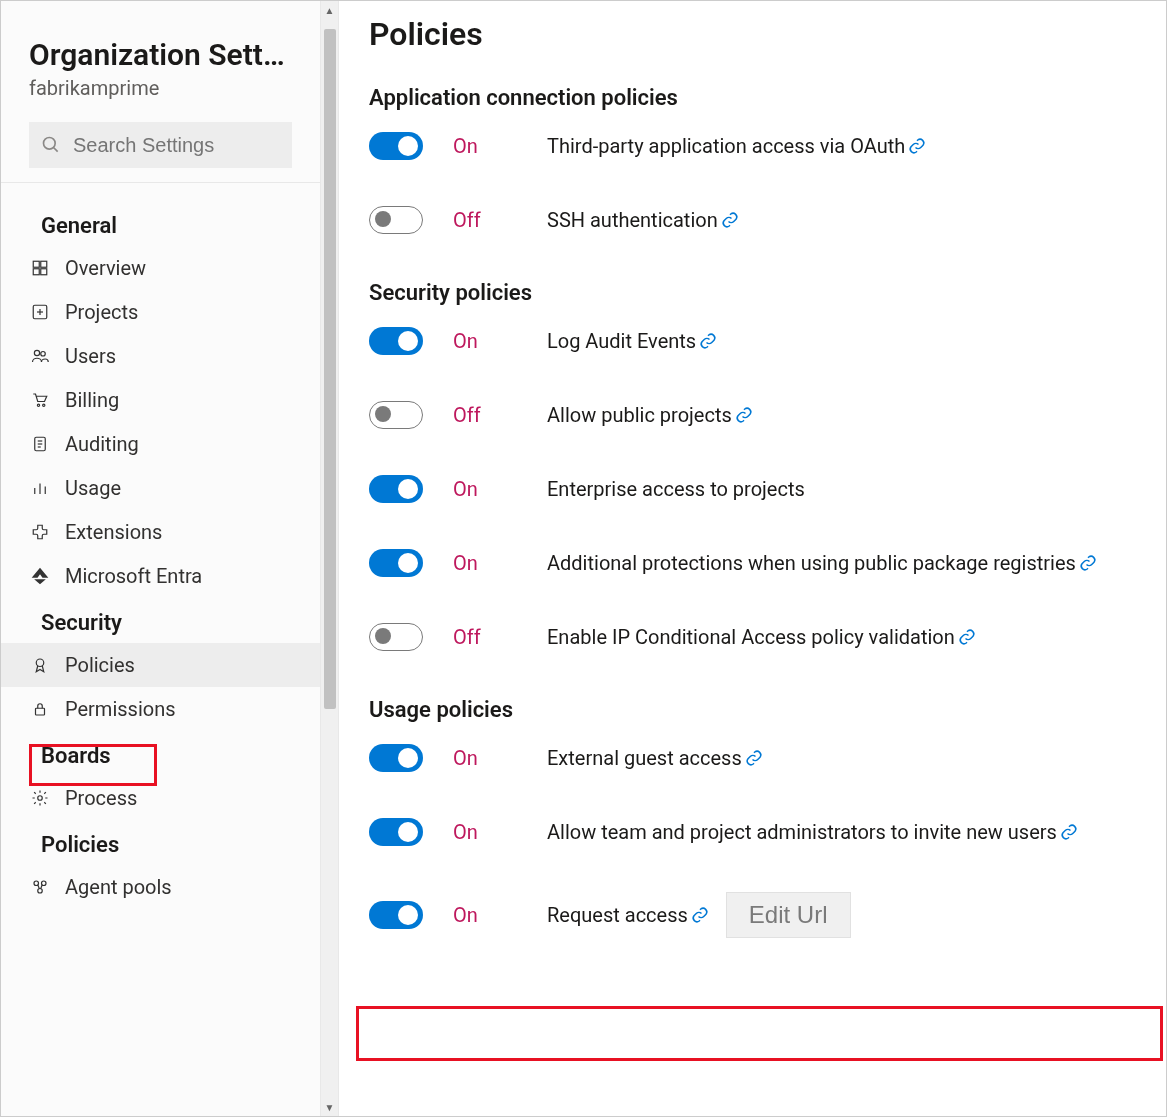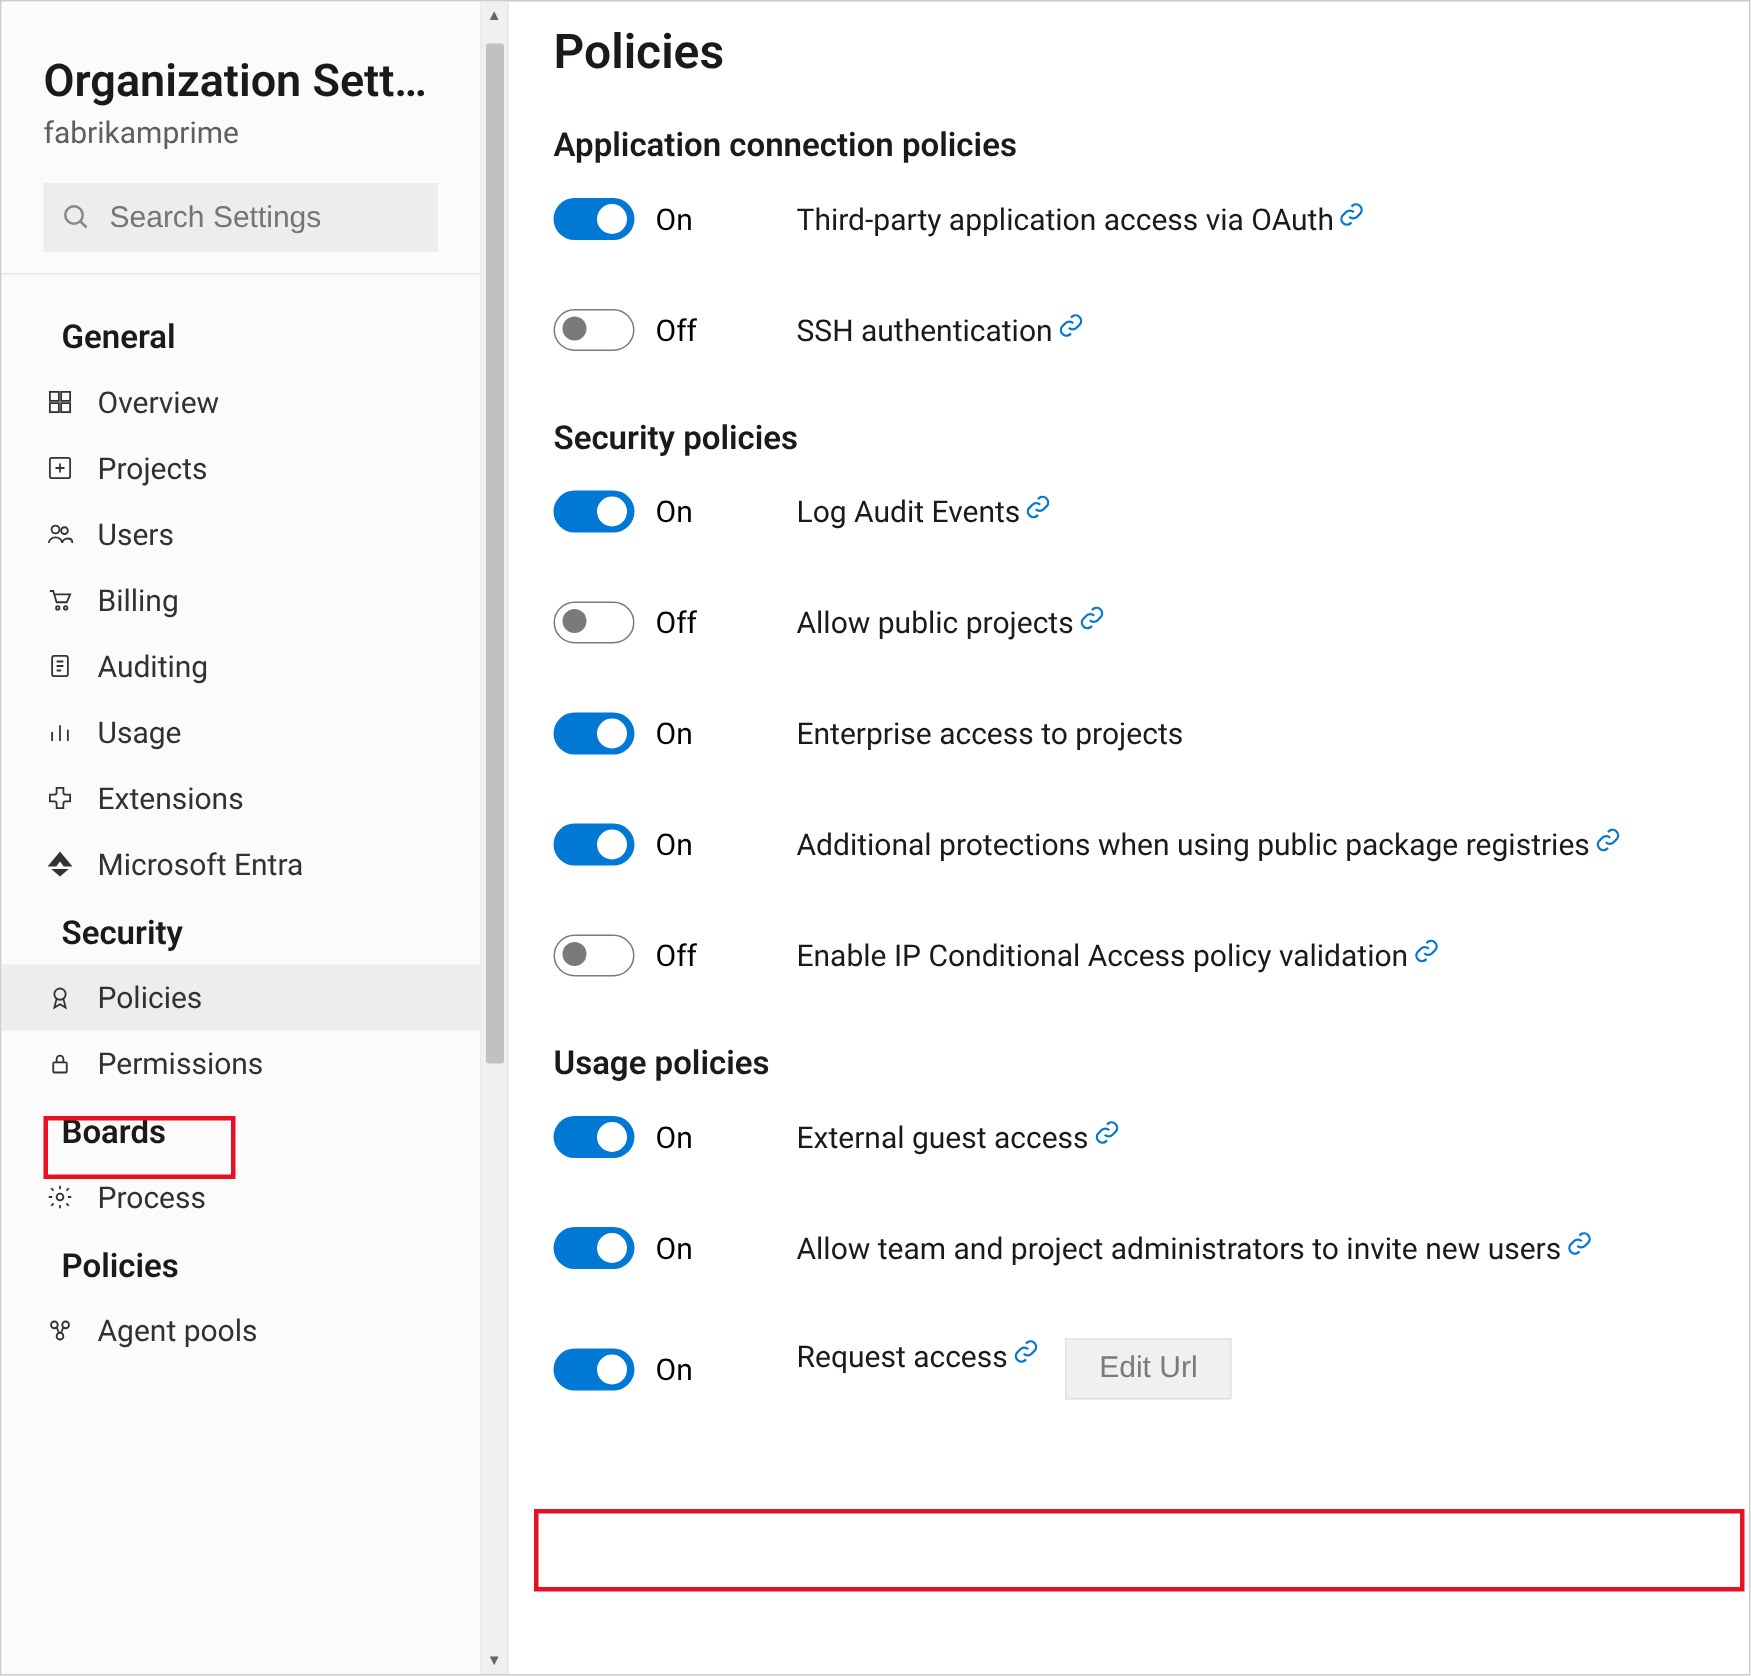--- a/index.html
+++ b/index.html
@@ -107,32 +107,32 @@
   .toggle.on::after {
     content:""; position:absolute; width:20px; height:20px; border-radius:50%;
     background:#fff; top:4px; right:5px;
   }
   .toggle.off { background:#fff; border:1.5px solid #7a7a7a; }
   .toggle.off::after {
     content:""; position:absolute; width:16px; height:16px; border-radius:50%;
     background:#7a7a7a; top:4px; left:5px;
   }
   .toggle-state {
-    width: 64px; font-size:20px; margin-left:14px; color:#000000;
+    width: 64px; font-size:20px; margin-left:30px; color:#be185d;
   }
   .policy-label {
-    font-size:20px; margin-left: 30px; display:flex; gap:3px;
+    font-size:20px; margin-left: 30px; display:flex; align-items:center; gap:3px;
   }
   .link-ic {
     display:inline-flex; width:18px; height:18px; color:#0078d4;
   }
   .edit-url-btn {
     margin-left: 14px;
     background:#f0f0f0; border:1px solid #e1e1e1;
-    color:#7a7a7a; font-size:20px;
+    color:#7a7a7a; font-size:24px;
     padding: 8px 22px; cursor:pointer;
   }
   .highlight-red-main {
     position:absolute;
     border: 3px solid #e81123;
     pointer-events:none;
     left: 355px; top: 1005px; width: 807px; height: 55px;
   }
 </style>
 </head>

